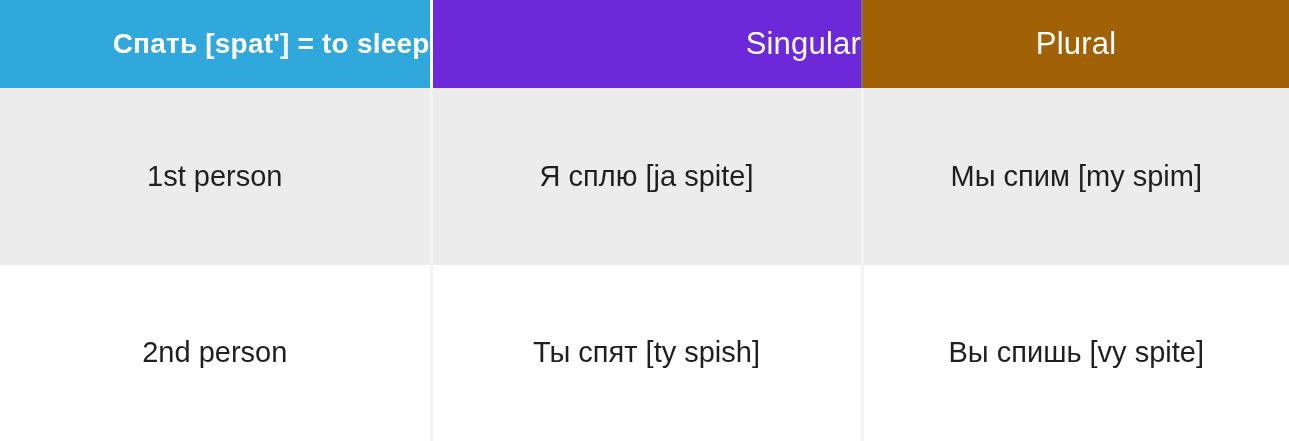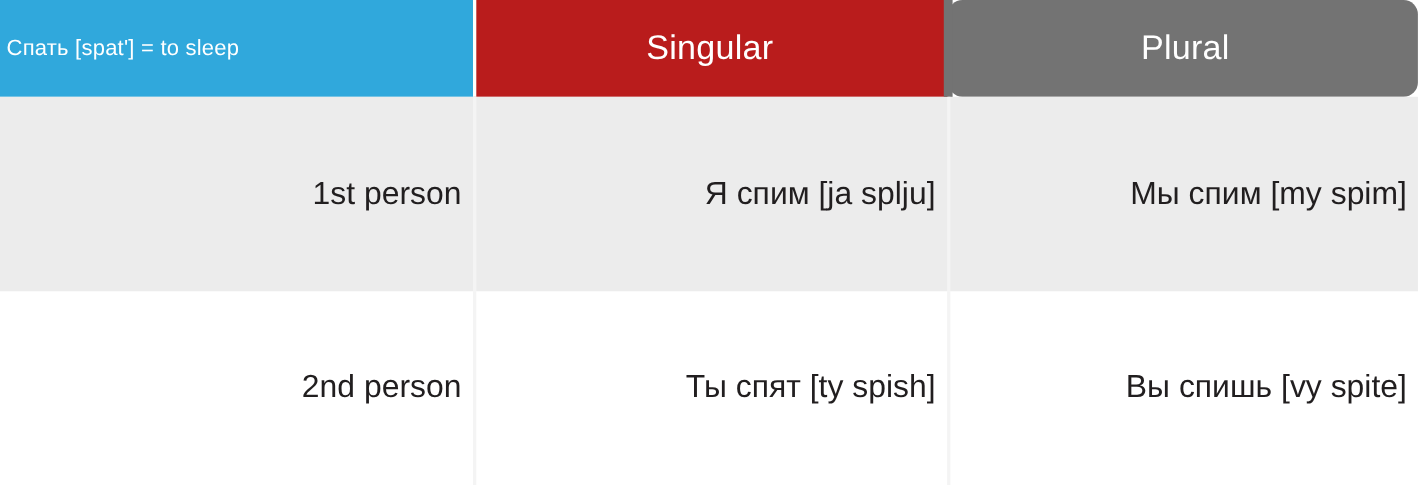--- a/index.html
+++ b/index.html
@@ -33,43 +33,44 @@
     font-weight: normal;
     font-size: 31px;
     letter-spacing: 0.2px;
     text-align: center;
     vertical-align: middle;
     border: 0;
   }
   th.head-subject {
     background: #30A8DC;
     border-right: 3px solid #ffffff;
-    text-align: left;
+    text-align: right;
     padding-left: 6px;
-    font-size: 20px;
+    font-size: 28px;
+    font-weight: bold;
   }
   th.head-singular {
-    background: #b91c1c;
-    border-right: 8px solid #737373;
+    background: #6d28d9;
+    border-right: 2px solid #737373;
+    text-align: right;
   }
   th.head-plural {
-    background: #737373;
-    border-radius: 13px;
+    background: #a16207;
   }
 
   
   tbody tr { height: 113px; }
   tbody tr.row-shaded td { background: #ECECEC; }
   tbody tr.row-plain td { background: #FFFFFF; margin-top: 41px; }
   tbody tr.row-last { height: 123px; }
 
   tbody td {
     padding: 0 10px;
     margin: 0;
-    text-align: right;
+    text-align: center;
     vertical-align: middle;
     color: #211E1F;
     font-size: 29px;
     line-height: 1.28;
     border-right: 3px solid #F4F4F4;
     border-bottom: 0;
   }
   tbody td.col-last { border-right: 0; }
   tbody tr.row-shaded + tr.row-plain td { box-shadow: none; }
 
@@ -88,21 +89,21 @@
     <tr>
       <th class="head-subject">Спать [spat'] = to sleep</th>
       <th class="head-singular">Singular</th>
       <th class="head-plural">Plural</th>
     </tr>
   </thead>
   <tbody>
     <tr class="row-shaded">
       <td>1st person</td>
       <td>
-        <span class="cell-line">Я спим [ja splju]</span>
+        <span class="cell-line">Я сплю [ja spite]</span>
       </td>
       <td class="col-last">
         <span class="cell-line">Мы спим [my spim]</span>
       </td>
     </tr>
     <tr class="row-plain">
       <td>2nd person</td>
       <td>
         <span class="cell-line">Ты спят [ty spish]</span>
       </td>

